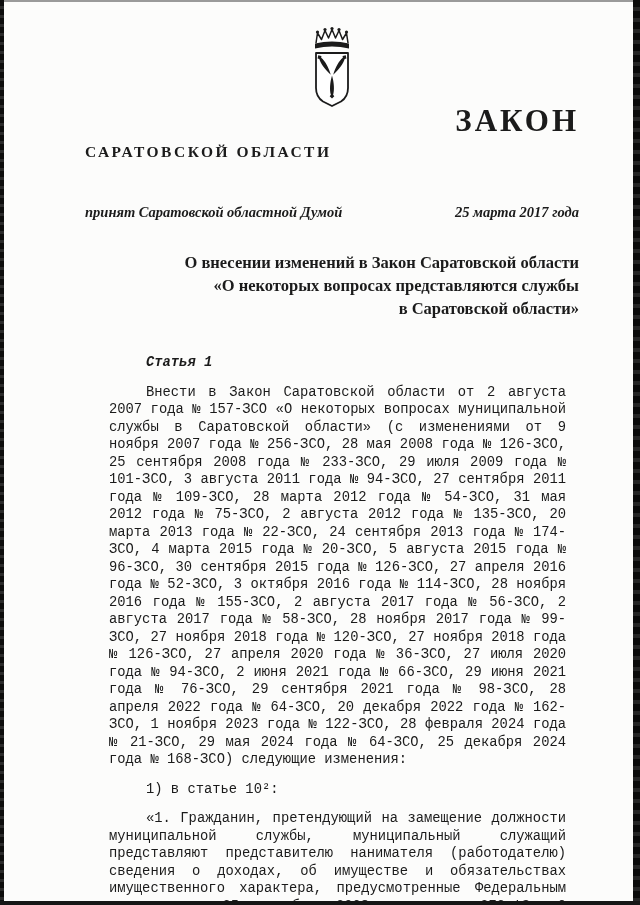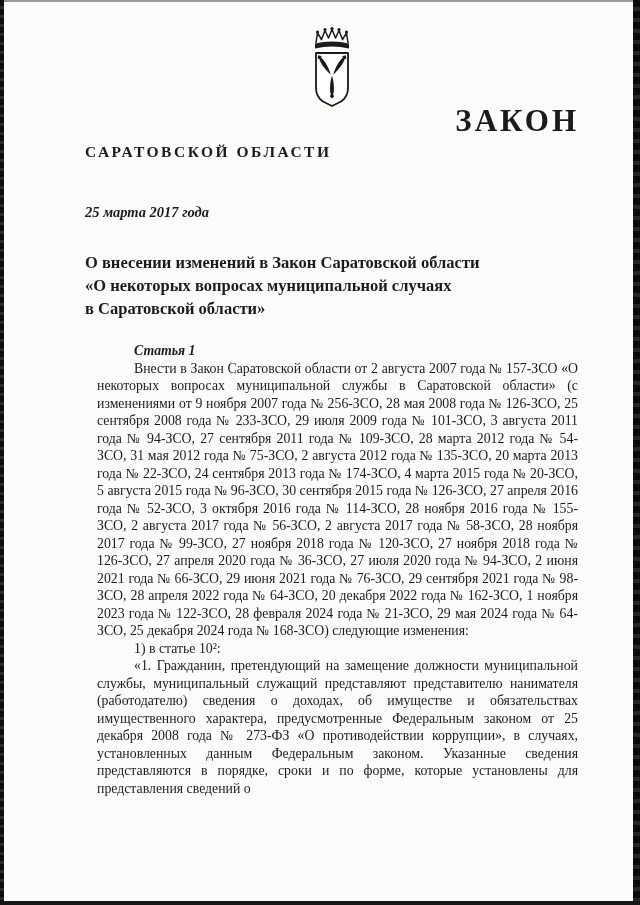--- a/index.html
+++ b/index.html
@@ -34,28 +34,28 @@
     text-align:left; font-weight:bold; font-size:15.5px;
     letter-spacing:2.5px; line-height:1;
   }
   .adopted-row {
     position:absolute; top:204px; left:0; width:100%;
     display:flex; justify-content:space-between;
     font-style:italic; font-weight:bold; font-size:14.5px;
   }
   .title-block {
     position:absolute; top:251px; left:0; width:100%;
-    text-align:left; font-weight:bold; font-size:16.5px;
+    text-align:right; font-weight:bold; font-size:16.5px;
     line-height:23px;
   }
   .body-block {
     position:absolute; top:342px; left:12px; width:481px;
     font-size:13.8px; line-height:17.5px;
   }
-  .body-block p { margin:0; text-align:justify; text-justify:inter-word; text-indent:37px; }
+  .body-block p { margin:12px; text-align:justify; text-justify:inter-word; text-indent:37px;font-family:Liberation Mono, monospace; }
   .article-heading { font-weight:bold; font-style:italic; text-indent:37px; }
 </style>
 </head>
 <body>
 
 <div class="scan-edge edge-top"></div>
 <div class="scan-edge edge-left"></div>
 <div class="scan-edge edge-right"></div>
 <div class="scan-edge edge-bottom"></div>
 
@@ -86,26 +86,27 @@
         </g>
       </g>
     </svg>
   </div>
 
   <div class="doc-type">ЗАКОН</div>
 
   <div class="region">САРАТОВСКОЙ ОБЛАСТИ</div>
 
   <div class="adopted-row">
+    <span>принят Саратовской областной Думой</span>
     <span>25 марта 2017 года</span>
   </div>
 
   <div class="title-block">
     <div>О внесении изменений в Закон Саратовской области</div>
-    <div>«О некоторых вопросах муниципальной случаях</div>
+    <div>«О некоторых вопросах представляются службы</div>
     <div>в Саратовской области»</div>
   </div>
 
   <div class="body-block">
     <p class="article-heading">Статья 1</p>
     <p>Внести в Закон Саратовской области от 2 августа 2007 года № 157-ЗСО «О некоторых вопросах муниципальной службы в Саратовской области» (с изменениями от 9 ноября 2007 года № 256-ЗСО, 28 мая 2008 года № 126-ЗСО, 25 сентября 2008 года № 233-ЗСО, 29 июля 2009 года № 101-ЗСО, 3 августа 2011 года № 94-ЗСО, 27 сентября 2011 года № 109-ЗСО, 28 марта 2012 года № 54-ЗСО, 31 мая 2012 года № 75-ЗСО, 2 августа 2012 года № 135-ЗСО, 20 марта 2013 года № 22-ЗСО, 24 сентября 2013 года № 174-ЗСО, 4 марта 2015 года № 20-ЗСО, 5 августа 2015 года № 96-ЗСО, 30 сентября 2015 года № 126-ЗСО, 27 апреля 2016 года № 52-ЗСО, 3 октября 2016 года № 114-ЗСО, 28 ноября 2016 года № 155-ЗСО, 2 августа 2017 года № 56-ЗСО, 2 августа 2017 года № 58-ЗСО, 28 ноября 2017 года № 99-ЗСО, 27 ноября 2018 года № 120-ЗСО, 27 ноября 2018 года № 126-ЗСО, 27 апреля 2020 года № 36-ЗСО, 27 июля 2020 года № 94-ЗСО, 2 июня 2021 года № 66-ЗСО, 29 июня 2021 года № 76-ЗСО, 29 сентября 2021 года № 98-ЗСО, 28 апреля 2022 года № 64-ЗСО, 20 декабря 2022 года № 162-ЗСО, 1 ноября 2023 года № 122-ЗСО, 28 февраля 2024 года № 21-ЗСО, 29 мая 2024 года № 64-ЗСО, 25 декабря 2024 года № 168-ЗСО) следующие изменения:</p>
     <p>1) в статье 10²:</p>
     <p>«1. Гражданин, претендующий на замещение должности муниципальной службы, муниципальный служащий представляют представителю нанимателя (работодателю) сведения о доходах, об имуществе и обязательствах имущественного характера, предусмотренные Федеральным законом от 25 декабря 2008 года № 273-ФЗ «О противодействии коррупции», в случаях, установленных данным Федеральным законом. Указанные сведения представляются в порядке, сроки и по форме, которые установлены для представления сведений о</p>
   </div>
 

